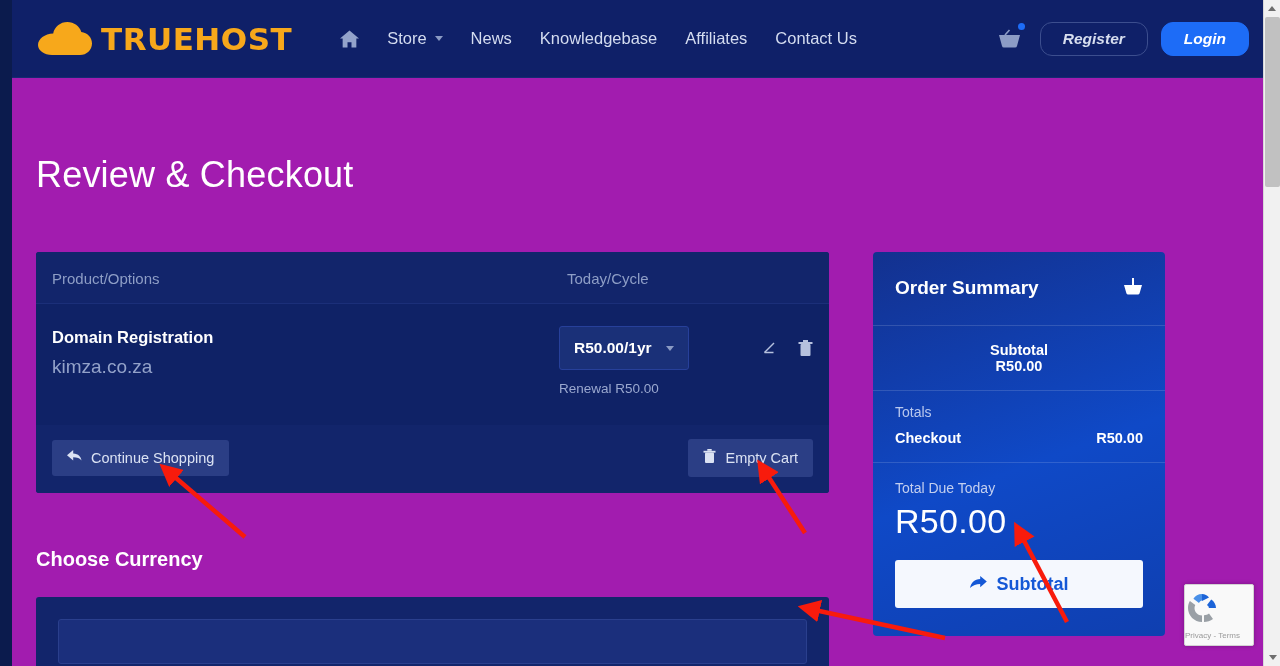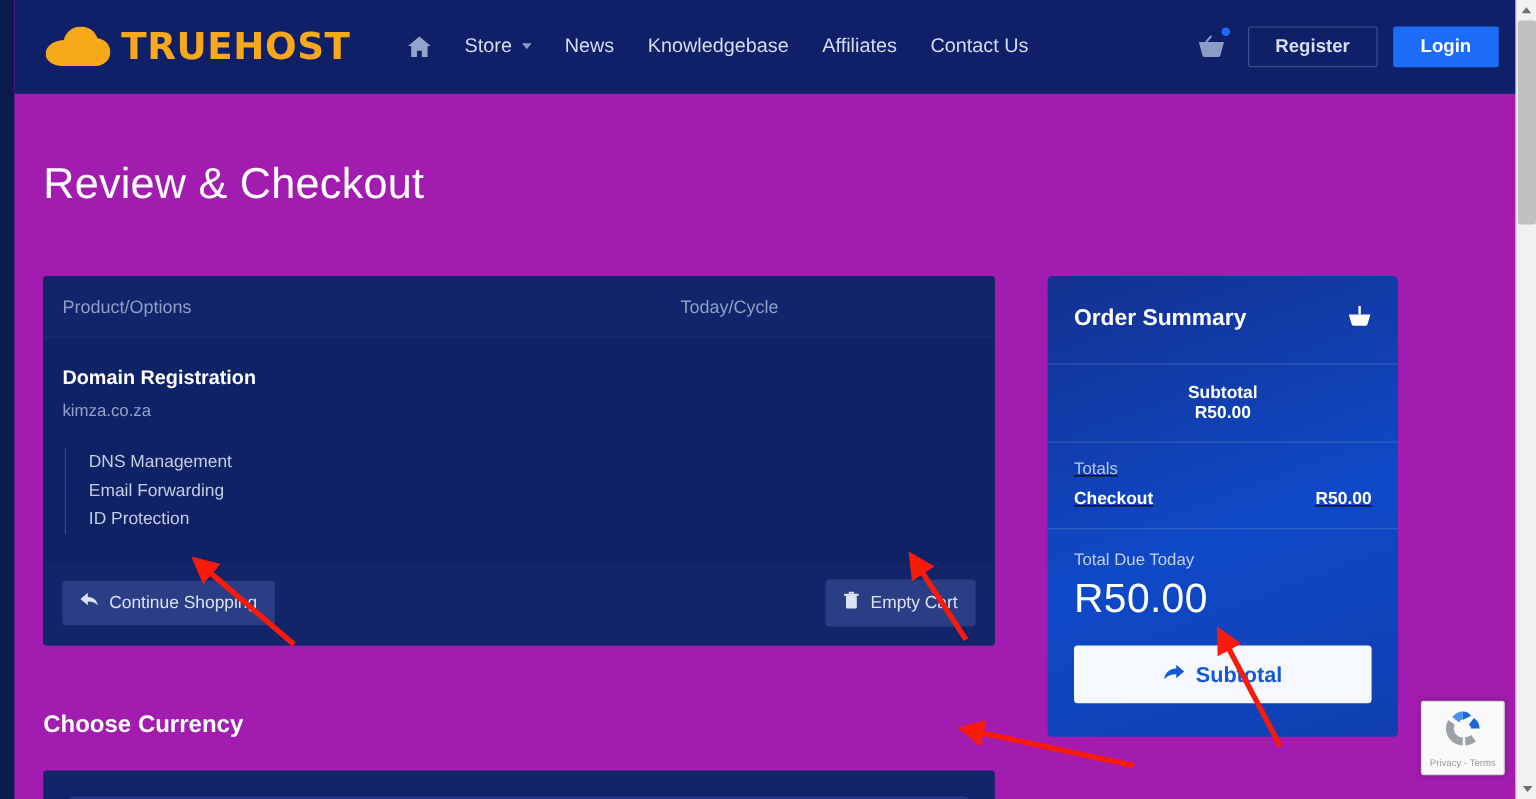--- a/index.html
+++ b/index.html
@@ -96,23 +96,24 @@
     position: absolute;
     top: 1px; right: 2px;
     width: 7px; height: 7px;
     border-radius: 50%;
     background: #1d6cf7;
   }
   .hdr-btn {
     font-size: 15.5px;
     font-weight: bold;
     padding: 7px 22px;
-    border-radius: 2px;
+    border-radius: 12px;
     cursor: pointer;
     white-space: nowrap;
+    font-style: italic;
   }
   #register-btn {
     color: #d7deef;
     border: 1px solid #3c4e8e;
     background: transparent;
   }
   #login-btn {
     color: #ffffff;
     background: #1d6cf7;
     border: 1px solid #1d6cf7;
@@ -122,21 +123,21 @@
   #main {
     position: relative;
     padding: 0 24px;
     height: 588px;
   }
 
   #page-title {
     color: #ffffff;
     font-size: 36px;
     font-weight: normal;
-    padding-top: 54px;
+    padding-top: 76px;
     padding-bottom: 0;
     letter-spacing: 0.2px;
   }
 
   #content-row {
     display: flex;
     gap: 44px;
     margin-top: 56px;
     align-items: flex-start;
   }
@@ -171,21 +172,21 @@
   }
   #row-product { width: 515px; padding-top: 2px; }
   #prod-name {
     color: #ffffff;
     font-size: 16.5px;
     font-weight: bold;
     margin-bottom: 9px;
   }
   #prod-domain {
     color: #93a2c9;
-    font-size: 14px;
+    font-size: 19px;
     margin-bottom: 23px;
   }
   #prod-addons {
     border-left: 1px solid #2e4390;
     padding-left: 19px;
     margin-left: 2px;
   }
   .addon {
     color: #c3cde6;
     font-size: 14.5px;
@@ -295,21 +296,20 @@
     justify-content: space-between;
     padding: 16px 22px;
     border-bottom: 1px solid rgba(255,255,255,0.14);
     flex-direction: column;
   }
   .sum-label { color: #ffffff; font-size: 14.5px; font-weight: bold; }
   .sum-value { color: #ffffff; font-size: 14.5px; font-weight: bold; }
   #totals-block {
     padding: 13px 22px 16px 22px;
     border-bottom: 1px solid rgba(255,255,255,0.14);
-    text-decoration: underline;
   }
   #totals-label { color: #b9c8ee; font-size: 14px; margin-bottom: 10px; }
   #totals-row { display: flex; justify-content: space-between; align-items: center; }
   #due-block { padding: 17px 22px 0 22px; }
   #due-label { color: #c3cfef; font-size: 14px; }
   #due-amount {
     color: #ffffff;
     font-size: 34px;
     font-weight: normal;
     margin-top: 6px;
@@ -338,21 +338,21 @@
     right: 21px;
     bottom: 20px;
     width: 70px;
     height: 62px;
     background: #f9f9f9;
     border: 1px solid #d3d3d3;
     border-radius: 2px;
     box-shadow: 0 0 4px rgba(0,0,0,0.25);
     display: flex;
     flex-direction: column;
-    align-items: center;
+    align-items: flex-start;
     justify-content: center;
     gap: 2px;
     z-index: 40;
   }
   #recaptcha-label { font-size: 8px; color: #9b9b9b; }
 
   
   #arrows {
     position: absolute;
     left: 0; top: 0;
@@ -470,27 +470,47 @@
 
           <div id="table-head">
             <div class="th" id="th-product">Product/Options</div>
             <div class="th" id="th-price">Today/Cycle</div>
           </div>
 
           <div id="table-row" class="dots">
             <div id="row-product">
               <div id="prod-name">Domain Registration</div>
               <div id="prod-domain">kimza.co.za</div>
-              <div id="prod-addons">
-                <div class="addon">DNS Management</div>
-                <div class="addon">Email Forwarding</div>
-                <div class="addon">ID Protection</div>
+            </div>
+
+            <div id="row-price">
+              <div id="price-block">
+                <div id="price-select">
+                  <span id="price-value">R50.00/1yr</span>
+                  <span class="caret-down"></span>
+                </div>
+                <div id="price-renewal">Renewal R50.00</div>
+              </div>
+
+              <div id="row-actions">
+                <span class="act-icon">
+                  <svg width="17" height="17" viewBox="0 0 17 17">
+                    <path stroke="#b6c1de" stroke-width="1.4" fill="none" d="M2.5 12.5 12 3"></path>
+                    <path stroke="#b6c1de" stroke-width="1.4" fill="none" d="M2.5 12.5h9"></path>
+                  </svg>
+                </span>
+                <span class="act-icon">
+                  <svg width="15" height="17" viewBox="0 0 15 17">
+                    <rect x="2.5" y="4" width="10" height="12" rx="1" fill="#b6c1de"></rect>
+                    <rect x="0.5" y="2" width="14" height="2" fill="#b6c1de"></rect>
+                    <rect x="5" y="0" width="5" height="2" fill="#b6c1de"></rect>
+                  </svg>
+                </span>
               </div>
             </div>
-
           </div>
 
           <div id="cart-footer">
             <div class="foot-btn">
               <span>
                 <svg width="15" height="13" viewBox="0 0 15 13">
                   <path fill="#dbe2f3" d="M6.2 0 0 5.2l6.2 5.2V7.3c4 0 6.6 1 8.3 3.2-.6-3.9-2.9-6.6-8.3-7z"></path>
                 </svg>
               </span>
               <span>Continue Shopping</span>

